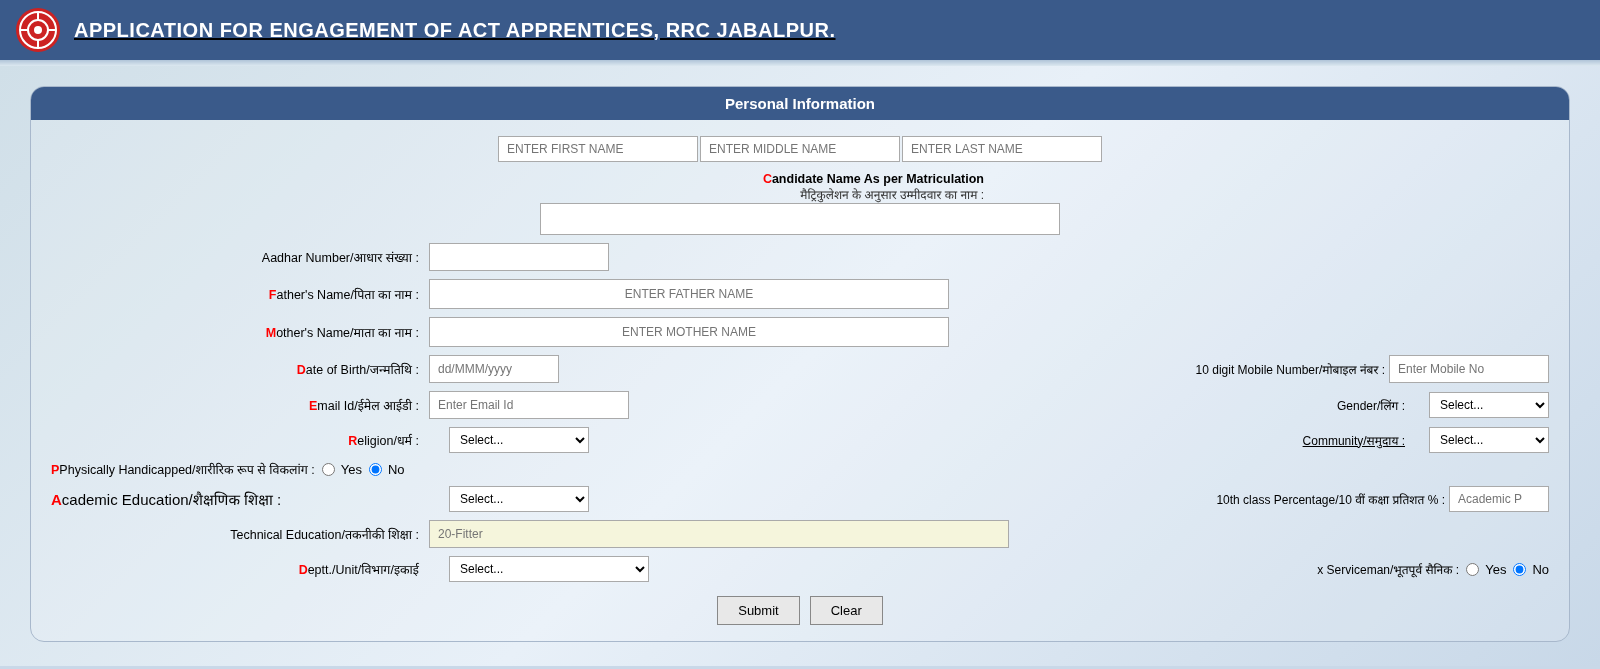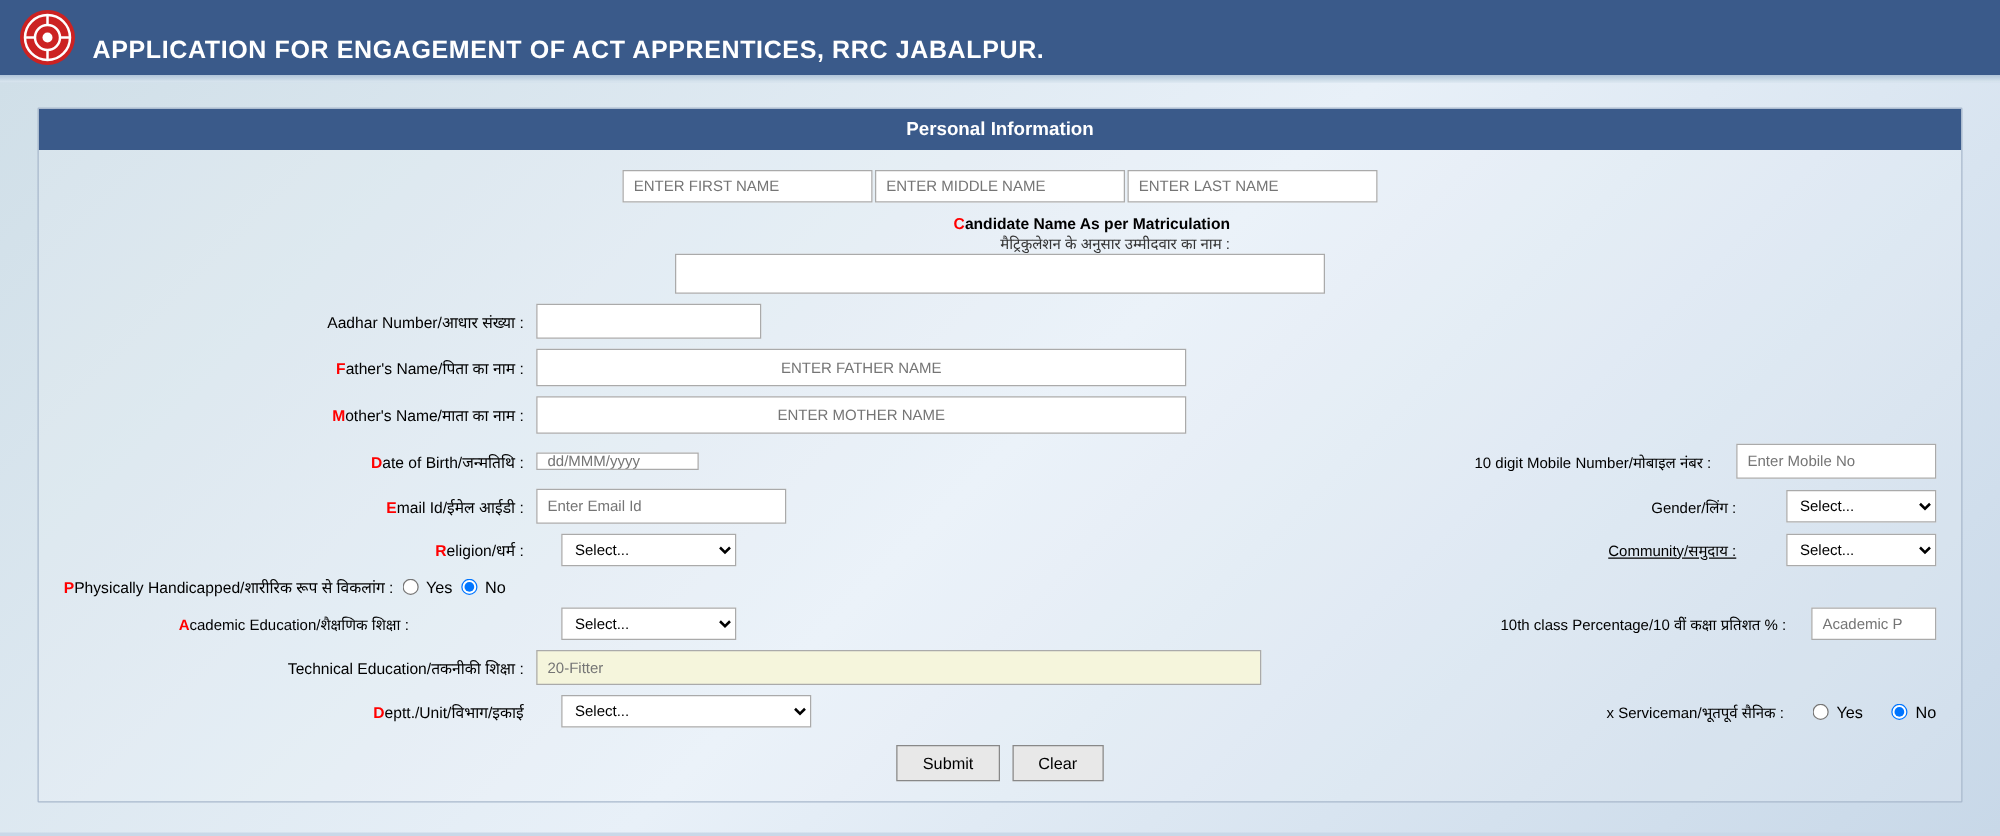--- a/index.html
+++ b/index.html
@@ -7,24 +7,25 @@
       font-family: Arial, sans-serif;
       font-size: 13px;
       background: #c9d8e8;
       min-height: 669px;
     }
 
     
     .header {
       background: #3a5a8a;
       display: flex;
-      align-items: flex-end;
+      align-items: center;
       padding: 8px 16px;
       gap: 14px;
       min-height: 56px;
+      text-decoration: underline;
     }
     .header-logo {
       width: 44px;
       height: 44px;
       background: #cc2222;
       border-radius: 50%;
       display: flex;
       align-items: center;
       justify-content: center;
       font-size: 18px;
@@ -49,21 +50,21 @@
     .main-container {
       background: linear-gradient(135deg, #d0dfe8 0%, #e8f0f8 50%, #c8d8e8 100%);
       padding: 20px 30px 20px 30px;
       min-height: 600px;
     }
 
     
     .form-card {
       background: rgba(255,255,255,0.15);
       border: 1px solid #a8b8cc;
-      border-radius: 1px;
+      border-radius: 14px;
       overflow: hidden;
     }
 
     .section-header {
       background: #3a5a8a;
       color: white;
       text-align: center;
       padding: 8px;
       font-size: 15px;
       font-weight: bold;
@@ -120,21 +121,21 @@
       width: 520px;
       height: 30px;
       text-align: center;
       color: #888;
       text-transform: uppercase;
       font-size: 12px;
     }
 
     .dob-input {
       width: 130px;
-      height: 14px;
+      height: 28px;
       color: #888;
     }
 
     .email-input {
       width: 200px;
       height: 28px;
       color: #888;
     }
 
     .mobile-input {
@@ -221,21 +222,21 @@
     }
     .left-half {
       flex: 1;
       display: flex;
       align-items: center;
       gap: 4px;
     }
     .right-half {
       display: flex;
       align-items: center;
-      gap: 20px;
+      gap: 4px;
     }
 
     .spacer { flex: 1; }
   </style>
 </head>
 <body>
 
 <div class="header">
   <div class="header-logo">
     <svg width="40" height="40" viewBox="0 0 40 40">
@@ -360,21 +361,21 @@
           </label>
           <label style="display:flex;align-items:center;gap:3px;font-size:13px;">
             <input type="radio" name="ph" value="no" checked="" style="">
             <span>No</span>
           </label>
         </div>
       </div>
 
       <div class="two-section-row">
         <div class="left-half">
-          <span style="min-width:374px;text-align:center;padding-right:6px;font-size:12px;"><span style="color:red;font-weight:bold;">A</span><span>cademic Education/शैक्षणिक शिक्षा :</span></span>
+          <span style="min-width:374px;text-align:left;padding-right:6px;font-size:15px;"><span style="color:red;font-weight:bold;">A</span><span>cademic Education/शैक्षणिक शिक्षा :</span></span>
           <select style="width:140px;">
             <option>Select...</option>
             <option>10th</option>
             <option>12th</option>
           </select>
         </div>
         <div class="spacer"></div>
         <div class="right-half">
           <span style="font-size:12px;white-space:nowrap;">10th class Percentage/10 वीं कक्षा प्रतिशत % :</span>
           <input type="text" class="pct-input" placeholder="Academic P" style="">

